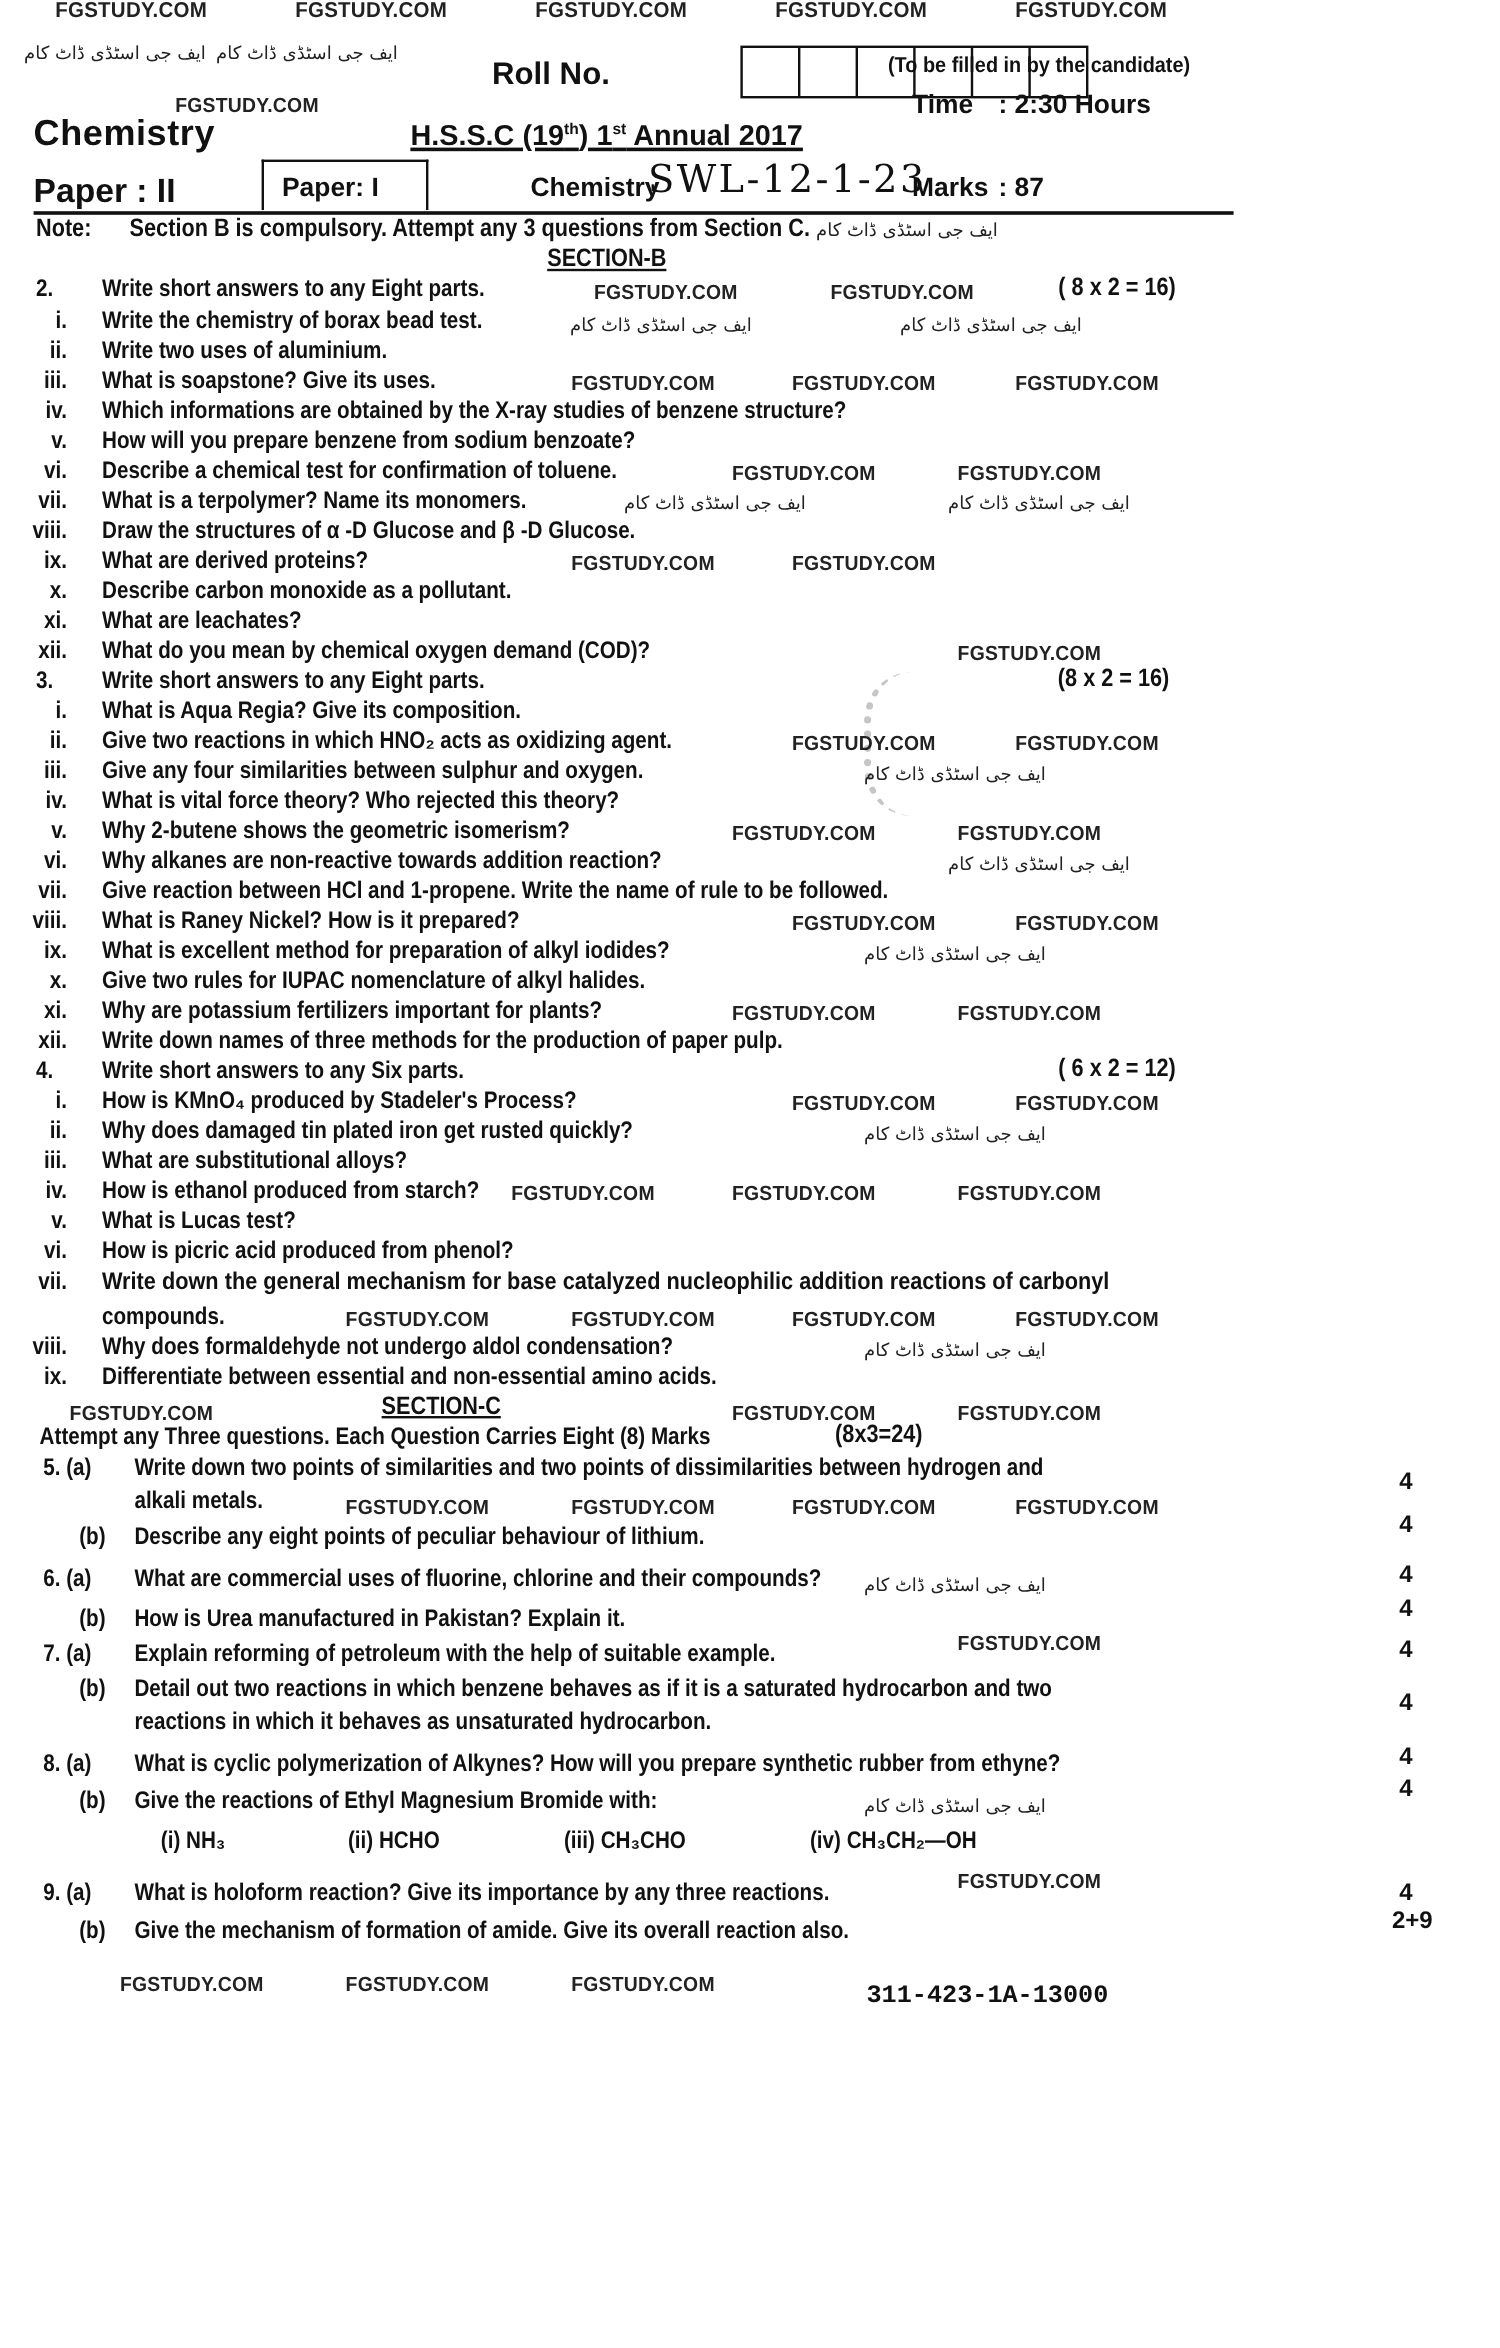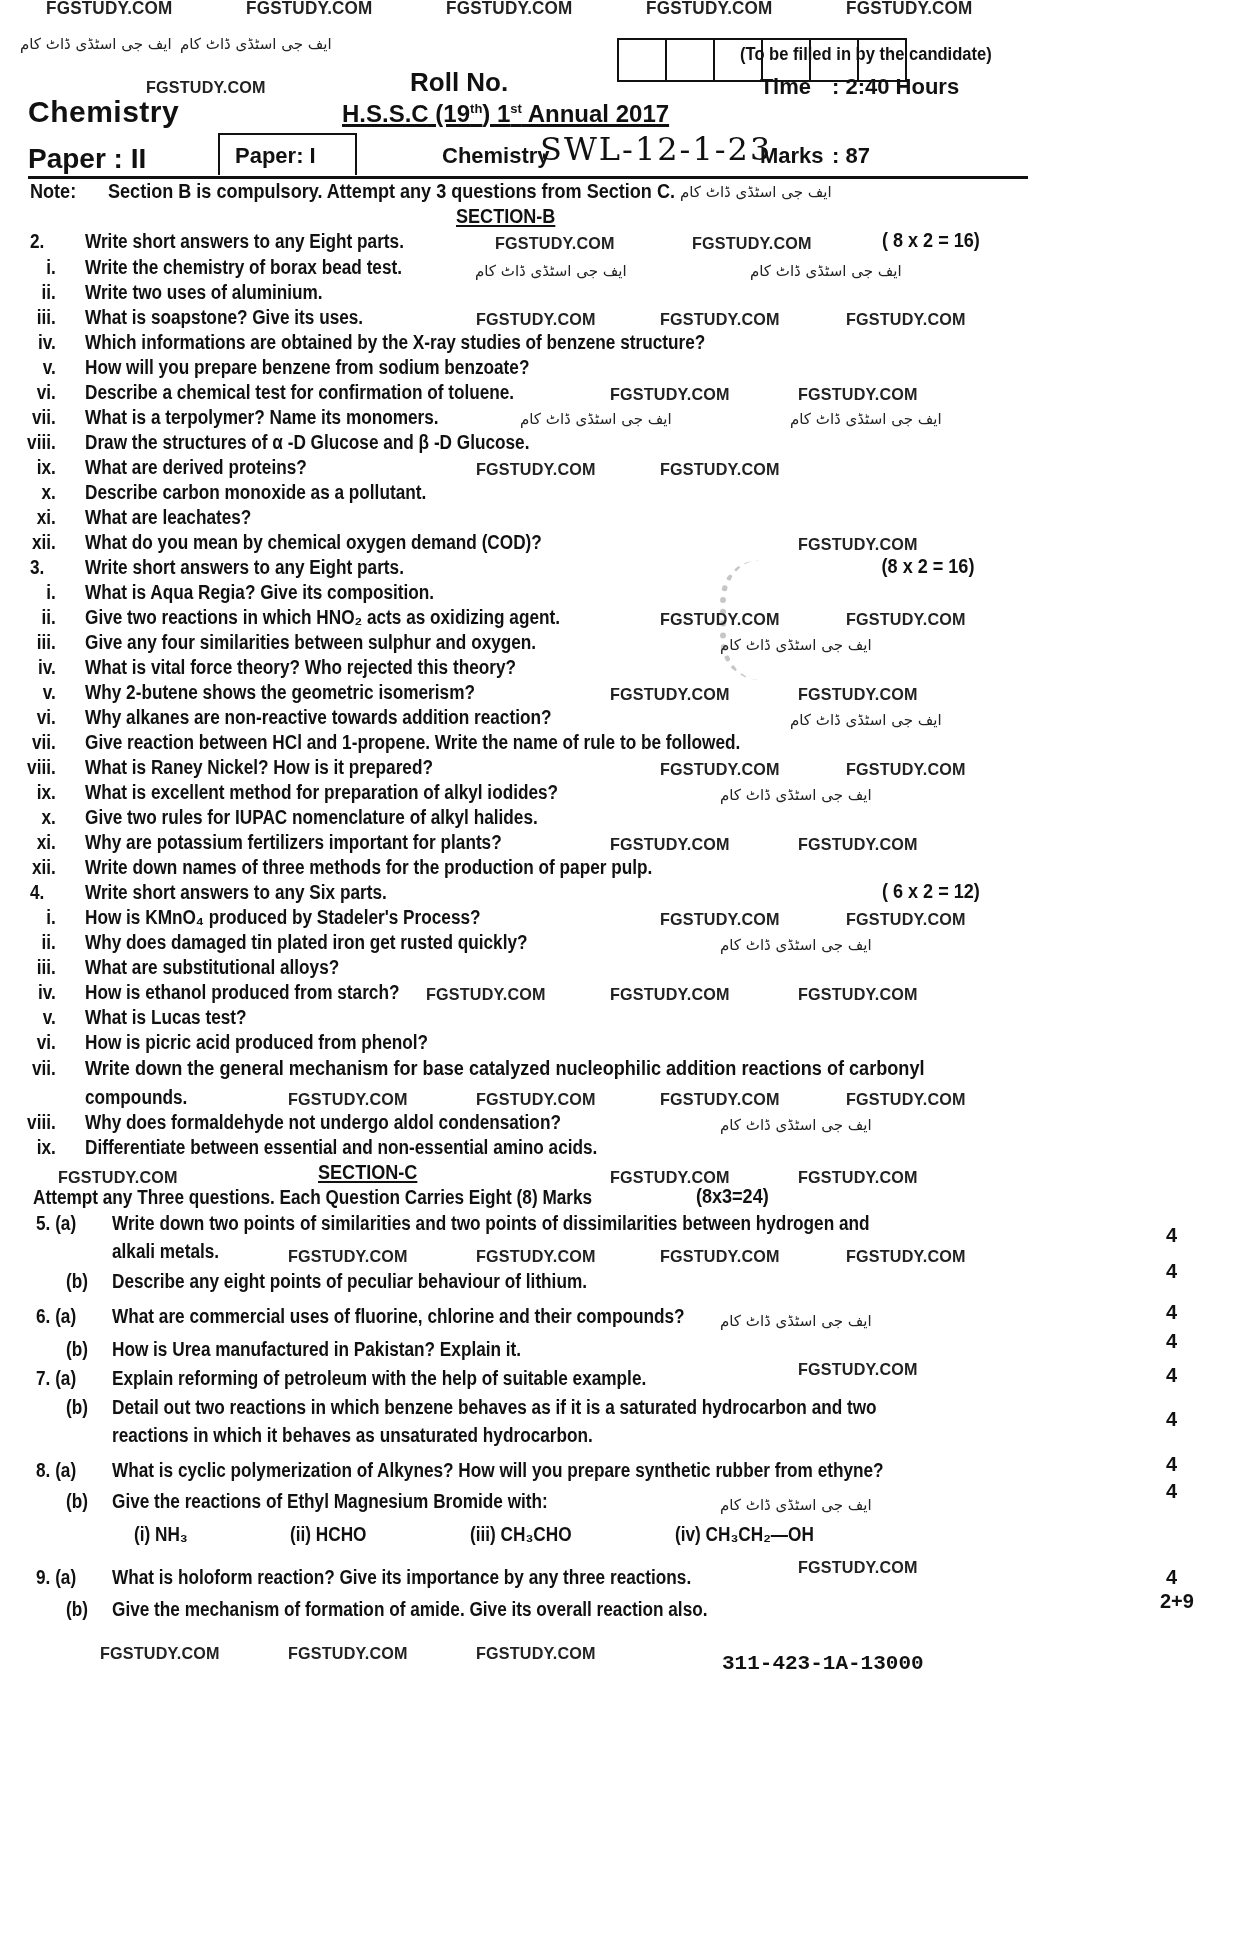--- a/index.html
+++ b/index.html
@@ -3,21 +3,21 @@
 <meta charset="utf-8">
 <style>
   html, body { margin:0; padding:0; background:#ffffff; }
   body { width:1250px; height:1957px; position:relative; overflow:hidden; color:#111; font-family:"Liberation Sans", sans-serif; }
   .wm { position:absolute; font-family:"Liberation Sans", sans-serif; font-size:17px; font-weight:bold; color:#222; letter-spacing:0.2px; transform:scaleX(0.95); transform-origin:left; }
   .wm-top { font-size:18px; }
   .urdu { position:absolute; font-family:"DejaVu Sans", sans-serif; font-size:15px; color:#222; direction:rtl; }
   .hdr { position:absolute; font-family:"Liberation Sans", sans-serif; font-weight:bold; }
   .title { font-size:30px; font-weight:900; letter-spacing:0.5px; }
   .exam { font-size:24px; text-decoration:underline; text-decoration-thickness:3px; }
-  .roll-label { font-size:26px;margin-top:21px; }
+  .roll-label { font-size:26px; }
   .roll-boxes { position:absolute; left:617px; top:38px; display:flex; border:2px solid #111; height:40px; }
   .roll-box { width:46px; border-right:2px solid #111; height:40px; }
   .roll-box:last-child { border-right:none; }
   .group-box { position:absolute; left:218px; top:133px; width:135px; height:40px; border:2px solid #111; border-bottom:none; }
   .hline { position:absolute; left:28px; height:3px; background:#111; }
   .handwriting { font-family:"DejaVu Serif", serif; font-weight:normal; font-size:32px; letter-spacing:2px; }
   .cond { position:absolute; font-family:"Liberation Sans", sans-serif; font-weight:bold; font-size:20px; transform:scaleX(0.86); transform-origin:left; white-space:nowrap; color:#111; }
   .num { position:absolute; font-family:"Liberation Sans", sans-serif; font-weight:bold; font-size:20px; transform:scaleX(0.86); text-align:right; color:#111; }
   .sec-title { position:absolute; font-family:"Liberation Sans", sans-serif; font-weight:bold; font-size:21px; text-decoration:underline; transform:scaleX(0.86); transform-origin:left; }
   .marks { position:absolute; font-family:"Liberation Sans", sans-serif; font-weight:bold; font-size:21px; transform:scaleX(0.86); }
@@ -52,21 +52,21 @@
   </div>
   <div class="hdr" style="left:740px;top:44px;font-size:18px;transform:scaleX(0.92);transform-origin:left">(To be filled in by the candidate)</div>
 
   <div class="hdr title" style="left:28px;top:95px">Chemistry</div>
 
   <div class="hdr exam" style="left:342px;top:100px">
     <span>H.S.S.C (19</span><sup style="font-size:13px">th</sup><span>) 1</span><sup style="font-size:13px">st</sup><span> Annual 2017</span>
   </div>
 
   <div class="hdr" style="left:760px;top:74px;font-size:22px">Time</div>
-  <div class="hdr" style="left:832px;top:74px;font-size:22px">: 2:40 Hours</div>
+  <div class="hdr" style="left:832px;top:74px;font-size:22px">: 2:30 Hours</div>
 
   <div class="group-box"></div>
   <div class="hdr" style="left:28px;top:143px;font-size:28px">Paper : II</div>
   <div class="hdr" style="left:235px;top:143px;font-size:22px">Paper: I</div>
   <div class="hdr" style="left:442px;top:143px;font-size:22px">Chemistry</div>
   <div class="hdr handwriting" style="left:540px;top:130px">SWL-12-1-23</div>
   <div class="hdr" style="left:760px;top:143px;font-size:22px">Marks</div>
   <div class="hdr" style="left:832px;top:143px;font-size:22px">: 87</div>
 
   <div class="hline" style="top:176px;width:1000px"></div>

